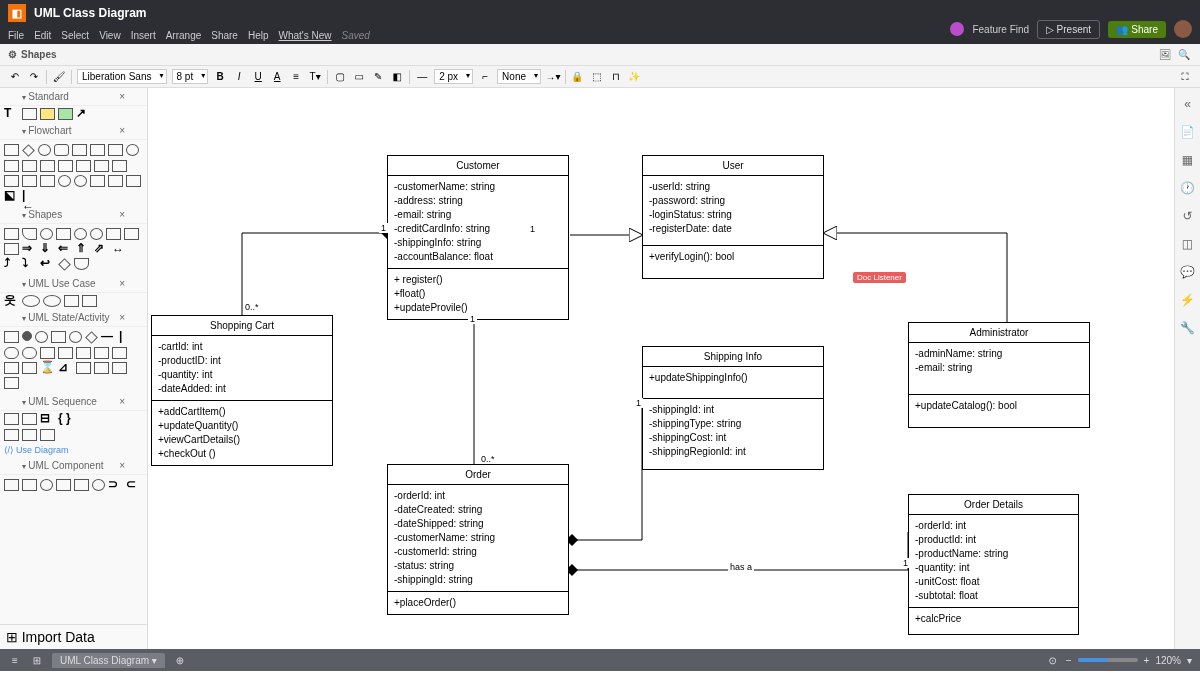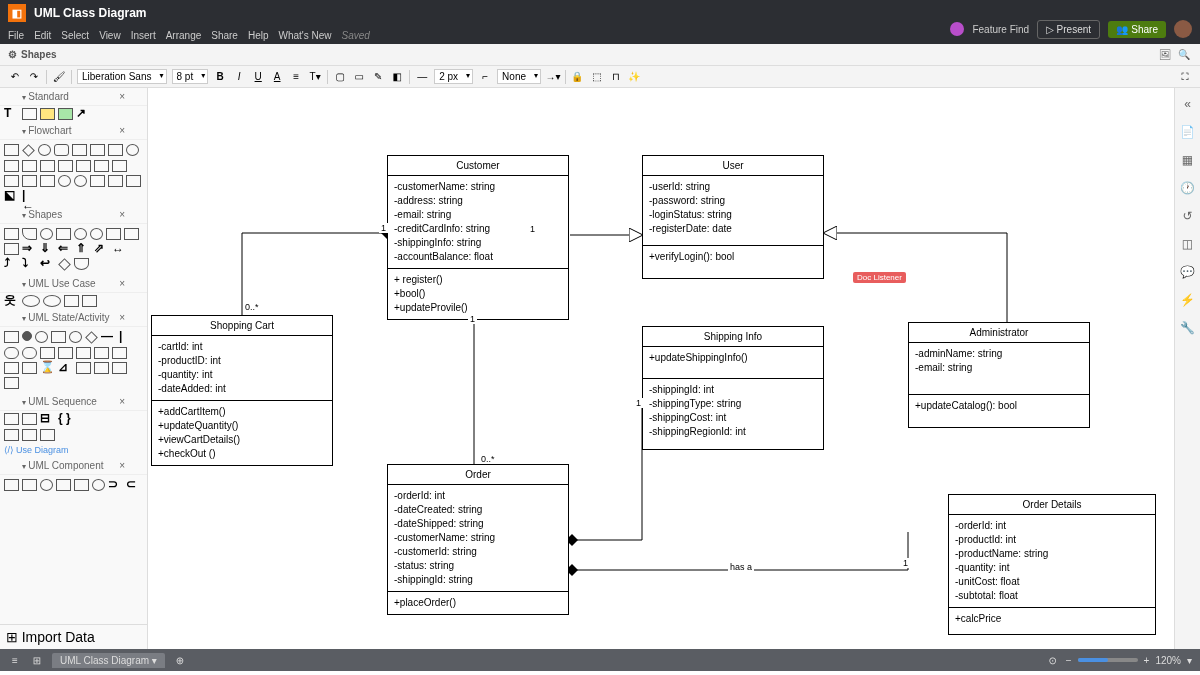--- a/index.html
+++ b/index.html
@@ -8,21 +8,21 @@
 .logo { width: 18px; height: 18px; background: #f2720c; margin-right: 8px; display: flex; align-items: center; justify-content: center; color: #fff; font-weight: bold; }
 .title { font-size: 12px; font-weight: bold; }
 .titlebar-right { margin-left: auto; display: flex; align-items: center; gap: 8px; margin-top: 32px; }
 .tr-btn { padding: 3px 8px; font-size: 10px; border-radius: 3px; cursor: pointer; }
 .tr-present { border: 1px solid #666; color: #ddd; }
 .tr-share { background: #4d7c0f; color: #fff; }
 .avatar { width: 18px; height: 18px; border-radius: 50%; background: #8a5a44; }
 .dot-icon { width: 14px; height: 14px; border-radius: 50%; background: #b84eca; }
 .menubar { background: #2c2e33; color: #ccc; height: 18px; display: flex; align-items: center; padding: 0 8px; gap: 10px; font-size: 10px; }
 .menubar span { cursor: pointer; }
-.whatsnew { }
+.whatsnew { text-decoration: underline; }
 .saved { color: #888; font-style: italic; }
 .toolbar1 { background: #f4f4f4; border-bottom: 1px solid #ddd; height: 22px; display: flex; align-items: center; padding: 0 8px; gap: 6px; font-size: 10px; color: #555; }
 .tb-shapes { display: flex; align-items: center; gap: 4px; font-weight: bold; }
 .tb-gear::before { content: "⚙"; }
 .sep { width: 1px; height: 14px; background: #ccc; }
 .tb-icon { width: 14px; height: 14px; display: inline-flex; align-items: center; justify-content: center; cursor: pointer; }
 .toolbar2 { background: #f4f4f4; border-bottom: 1px solid #ddd; height: 22px; display: flex; align-items: center; padding: 0 8px; gap: 5px; font-size: 10px; }
 .dropdown { border: 1px solid #ccc; background: #fff; padding: 1px 14px 1px 4px; font-size: 10px; position: relative; min-width: 60px; }
 .dropdown::after { content: "▾"; position: absolute; right: 2px; font-size: 8px; }
 .tb-expand { margin-left: auto; }
@@ -302,21 +302,21 @@
 
     <div class="uml-class" style="left:239px;top:67px;width:182px">
       <div class="uml-title">Customer</div>
       <div class="uml-section">-customerName: string
 -address: string
 -email: string
 -creditCardInfo: string
 -shippingInfo: string
 -accountBalance: float</div>
       <div class="uml-section">+ register()
-+bool()
++float()
 +updateProvile()</div>
     </div>
     <div class="uml-class" style="left:494px;top:67px;width:182px">
       <div class="uml-title">User</div>
       <div class="uml-section" style="min-height:70px">-userId: string
 -password: string
 -loginStatus: string
 -registerDate: date</div>
       <div class="uml-section" style="min-height:32px">+verifyLogin(): bool</div>
     </div>
@@ -335,35 +335,35 @@
       <div class="uml-title">Order</div>
       <div class="uml-section">-orderId: int
 -dateCreated: string
 -dateShipped: string
 -customerName: string
 -customerId: string
 -status: string
 -shippingId: string</div>
       <div class="uml-section">+placeOrder()</div>
     </div>
-    <div class="uml-class" style="left:494px;top:238px;width:182px">
+    <div class="uml-class" style="left:494px;top:258px;width:182px">
       <div class="uml-title">Shipping Info</div>
       <div class="uml-section" style="min-height:32px">+updateShippingInfo()</div>
       <div class="uml-section" style="min-height:70px">-shippingId: int
 -shippingType: string
 -shippingCost: int
 -shippingRegionId: int</div>
     </div>
     <div class="uml-class" style="left:760px;top:234px;width:182px">
       <div class="uml-title">Administrator</div>
       <div class="uml-section" style="min-height:52px">-adminName: string
 -email: string</div>
       <div class="uml-section" style="min-height:32px">+updateCatalog(): bool</div>
     </div>
-    <div class="uml-class" style="left:800px;top:406px;width:208px">
+    <div class="uml-class" style="left:760px;top:406px;width:171px">
       <div class="uml-title">Order Details</div>
       <div class="uml-section">-orderId: int
 -productId: int
 -productName: string
 -quantity: int
 -unitCost: float
 -subtotal: float</div>
       <div class="uml-section" style="min-height:26px">+calcPrice</div>
     </div>
 

